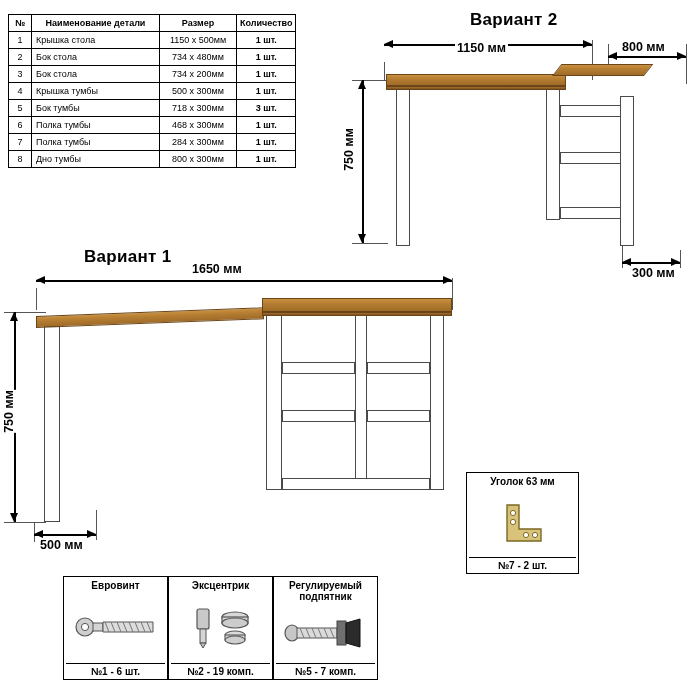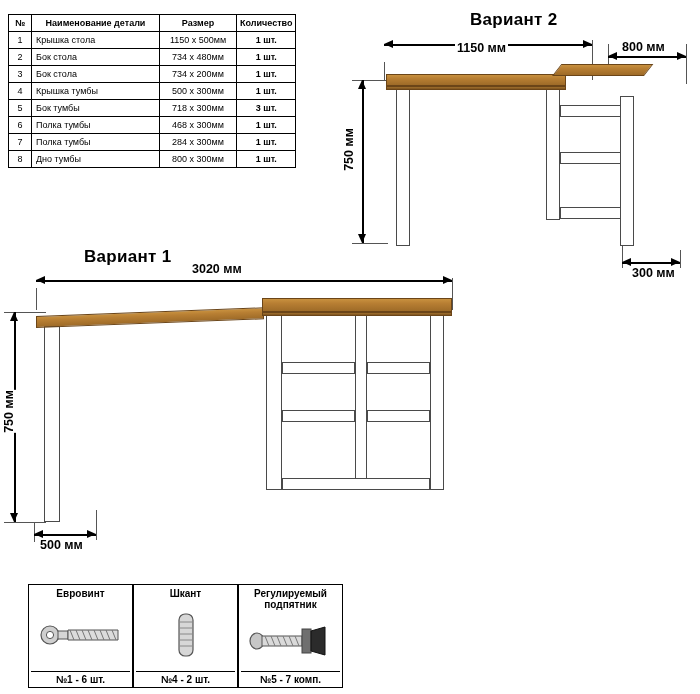--- a/index.html
+++ b/index.html
@@ -55,21 +55,21 @@
   .hw-cell{
     border:1px solid #000;box-sizing:border-box;background:#fff;
     display:flex;flex-direction:column;align-items:center;justify-content:space-between;
     padding:3px 2px 2px;
   }
   .hw-title{font-size:10px;font-weight:bold;text-align:center;line-height:11px;}
   .hw-art{flex:1;display:flex;align-items:center;justify-content:center;width:100%;}
   .hw-qty{font-size:10px;font-weight:bold;text-align:center;border-top:1px solid #000;width:100%;padding-top:2px;}
   #hw-top{left:466px;top:472px;}
   #hw-top .hw-cell{width:113px;height:102px;}
-  #hw-bottom{left:28px;top:576px;margin-top:8px;}
+  #hw-bottom{left:63px;top:576px;}
   #hw-bottom .hw-cell{width:105px;height:104px;}
 </style>
 </head>
 <body>
 
 <table class="abs" id="parts-table">
   <thead>
     <tr>
       <th>№</th>
       <th>Наименование детали</th>
@@ -169,21 +169,21 @@
 <div class="abs arrow arr-r" style="left:671px;top:258px;"></div>
 <div class="abs dimtxt" style="left:630px;top:266px;">300 мм</div>
 
 <div class="abs title" id="title-v1">Вариант 1</div>
 
 <div class="abs ext extv" style="left:36px;top:288px;height:22px;"></div>
 <div class="abs ext extv" style="left:452px;top:278px;height:32px;"></div>
 <div class="abs dimline dimh" style="left:36px;top:280px;width:416px;"></div>
 <div class="abs arrow arr-l" style="left:36px;top:276px;"></div>
 <div class="abs arrow arr-r" style="left:443px;top:276px;"></div>
-<div class="abs dimtxt" style="left:190px;top:262px;">3020 мм</div>
+<div class="abs dimtxt" style="left:190px;top:262px;">1650 мм</div>
 
 <div class="abs ext exth" style="left:4px;top:312px;width:42px;"></div>
 <div class="abs ext exth" style="left:4px;top:522px;width:42px;"></div>
 <div class="abs dimline dimv" style="left:14px;top:312px;height:210px;"></div>
 <div class="abs arrow arr-u" style="left:10px;top:312px;"></div>
 <div class="abs arrow arr-d" style="left:10px;top:513px;"></div>
 <div class="abs dimtxt vert" style="left:0px;top:390px;">750 мм</div>
 
 <div class="abs panel" style="left:44px;top:326px;width:16px;height:196px;"></div>
 <div class="abs panel" style="left:266px;top:314px;width:16px;height:176px;"></div>
@@ -199,50 +199,70 @@
 <div class="abs top-wood edge" style="left:262px;top:312px;width:190px;height:4px;"></div>
 
 <div class="abs ext extv" style="left:34px;top:522px;height:20px;"></div>
 <div class="abs ext extv" style="left:96px;top:510px;height:30px;"></div>
 <div class="abs dimline dimh" style="left:34px;top:534px;width:62px;"></div>
 <div class="abs arrow arr-l" style="left:34px;top:530px;"></div>
 <div class="abs arrow arr-r" style="left:87px;top:530px;"></div>
 <div class="abs dimtxt" style="left:38px;top:538px;">500 мм</div>
 
 <div class="hw-grid" id="hw-top">
+  <div class="hw-cell">
+    <div class="hw-title">Уголок 63 мм</div>
+    <div class="hw-art">
+      <svg width="52" height="46" viewBox="0 0 52 46">
+        <path d="M10 6 h12 v24 h22 v12 h-34 z" fill="#d9c27a" stroke="#7a6a22" stroke-width="1.4"></path>
+        <circle cx="16" cy="14" r="2.6" fill="#fff" stroke="#7a6a22" stroke-width="1"></circle>
+        <circle cx="16" cy="23" r="2.6" fill="#fff" stroke="#7a6a22" stroke-width="1"></circle>
+        <circle cx="29" cy="36" r="2.6" fill="#fff" stroke="#7a6a22" stroke-width="1"></circle>
+        <circle cx="38" cy="36" r="2.6" fill="#fff" stroke="#7a6a22" stroke-width="1"></circle>
+      </svg>
+    </div>
+    <div class="hw-qty">№7 - 2 шт.</div>
+  </div>
 </div>
 
 <div class="hw-grid" id="hw-bottom">
 
   <div class="hw-cell">
     <div class="hw-title">Евровинт</div>
     <div class="hw-art">
       <svg width="86" height="30" viewBox="0 0 86 30">
         <ellipse cx="12" cy="15" rx="9" ry="9" fill="#cfcfcf" stroke="#555" stroke-width="1.2"></ellipse>
         <circle cx="12" cy="15" r="3.6" fill="#fff" stroke="#555" stroke-width="1"></circle>
         <rect x="20" y="11" width="10" height="8" fill="#d5d5d5" stroke="#555" stroke-width="1"></rect>
         <path d="M30 10 l50 0 l0 10 l-50 0 z" fill="#dcdcdc" stroke="#555" stroke-width="1"></path>
         <path d="M32 10 l4 10 M38 10 l4 10 M44 10 l4 10 M50 10 l4 10 M56 10 l4 10 M62 10 l4 10 M68 10 l4 10 M74 10 l4 10" stroke="#777" stroke-width="1"></path>
       </svg>
     </div>
     <div class="hw-qty">№1 - 6 шт.</div>
   </div>
 
-
-
-  <div class="hw-cell">
-    <div class="hw-title">Шкант</div>
-    <div class="hw-art">
-      <svg width="36" height="54" viewBox="0 0 36 54">
-        <rect x="11" y="6" width="14" height="42" rx="6" fill="#d7d7d7" stroke="#555" stroke-width="1.2"></rect>
-        <path d="M11 14 h14 M11 20 h14 M11 26 h14 M11 32 h14 M11 38 h14" stroke="#888" stroke-width="1"></path>
-      </svg>
-    </div>
-    <div class="hw-qty">№4 - 2 шт.</div>
-  </div>
+  <div class="hw-cell">
+    <div class="hw-title">Эксцентрик</div>
+    <div class="hw-art">
+      <svg width="84" height="48" viewBox="0 0 84 48">
+        <rect x="18" y="6" width="12" height="20" rx="2" fill="#c9c9c9" stroke="#555" stroke-width="1.2"></rect>
+        <rect x="21" y="26" width="6" height="14" fill="#d5d5d5" stroke="#555" stroke-width="1"></rect>
+        <path d="M21 40 l3 5 l3 -5 z" fill="#bdbdbd" stroke="#555" stroke-width="1"></path>
+        <ellipse cx="56" cy="14" rx="13" ry="5" fill="#d8d8d8" stroke="#555" stroke-width="1.2"></ellipse>
+        <rect x="43" y="14" width="26" height="6" fill="#d8d8d8" stroke="#555" stroke-width="1.2"></rect>
+        <ellipse cx="56" cy="20" rx="13" ry="5" fill="#cccccc" stroke="#555" stroke-width="1.2"></ellipse>
+        <ellipse cx="56" cy="32" rx="10" ry="4" fill="#dcdcdc" stroke="#555" stroke-width="1.1"></ellipse>
+        <rect x="46" y="32" width="20" height="5" fill="#dcdcdc" stroke="#555" stroke-width="1.1"></rect>
+        <ellipse cx="56" cy="37" rx="10" ry="4" fill="#cfcfcf" stroke="#555" stroke-width="1.1"></ellipse>
+      </svg>
+    </div>
+    <div class="hw-qty">№2 - 19 комп.</div>
+  </div>
+
+
 
   <div class="hw-cell">
     <div class="hw-title" style="white-space:pre-line;">Регулируемый
 подпятник</div>
     <div class="hw-art">
       <svg width="88" height="40" viewBox="0 0 88 40">
         <ellipse cx="10" cy="20" rx="7" ry="8" fill="#c7c7c7" stroke="#555" stroke-width="1.2"></ellipse>
         <path d="M15 15 l40 0 l0 10 l-40 0 z" fill="#dadada" stroke="#555" stroke-width="1"></path>
         <path d="M18 15 l4 10 M24 15 l4 10 M30 15 l4 10 M36 15 l4 10 M42 15 l4 10 M48 15 l4 10" stroke="#7a7a7a" stroke-width="1"></path>
         <rect x="55" y="8" width="9" height="24" fill="#6f6f6f" stroke="#444" stroke-width="1"></rect>

